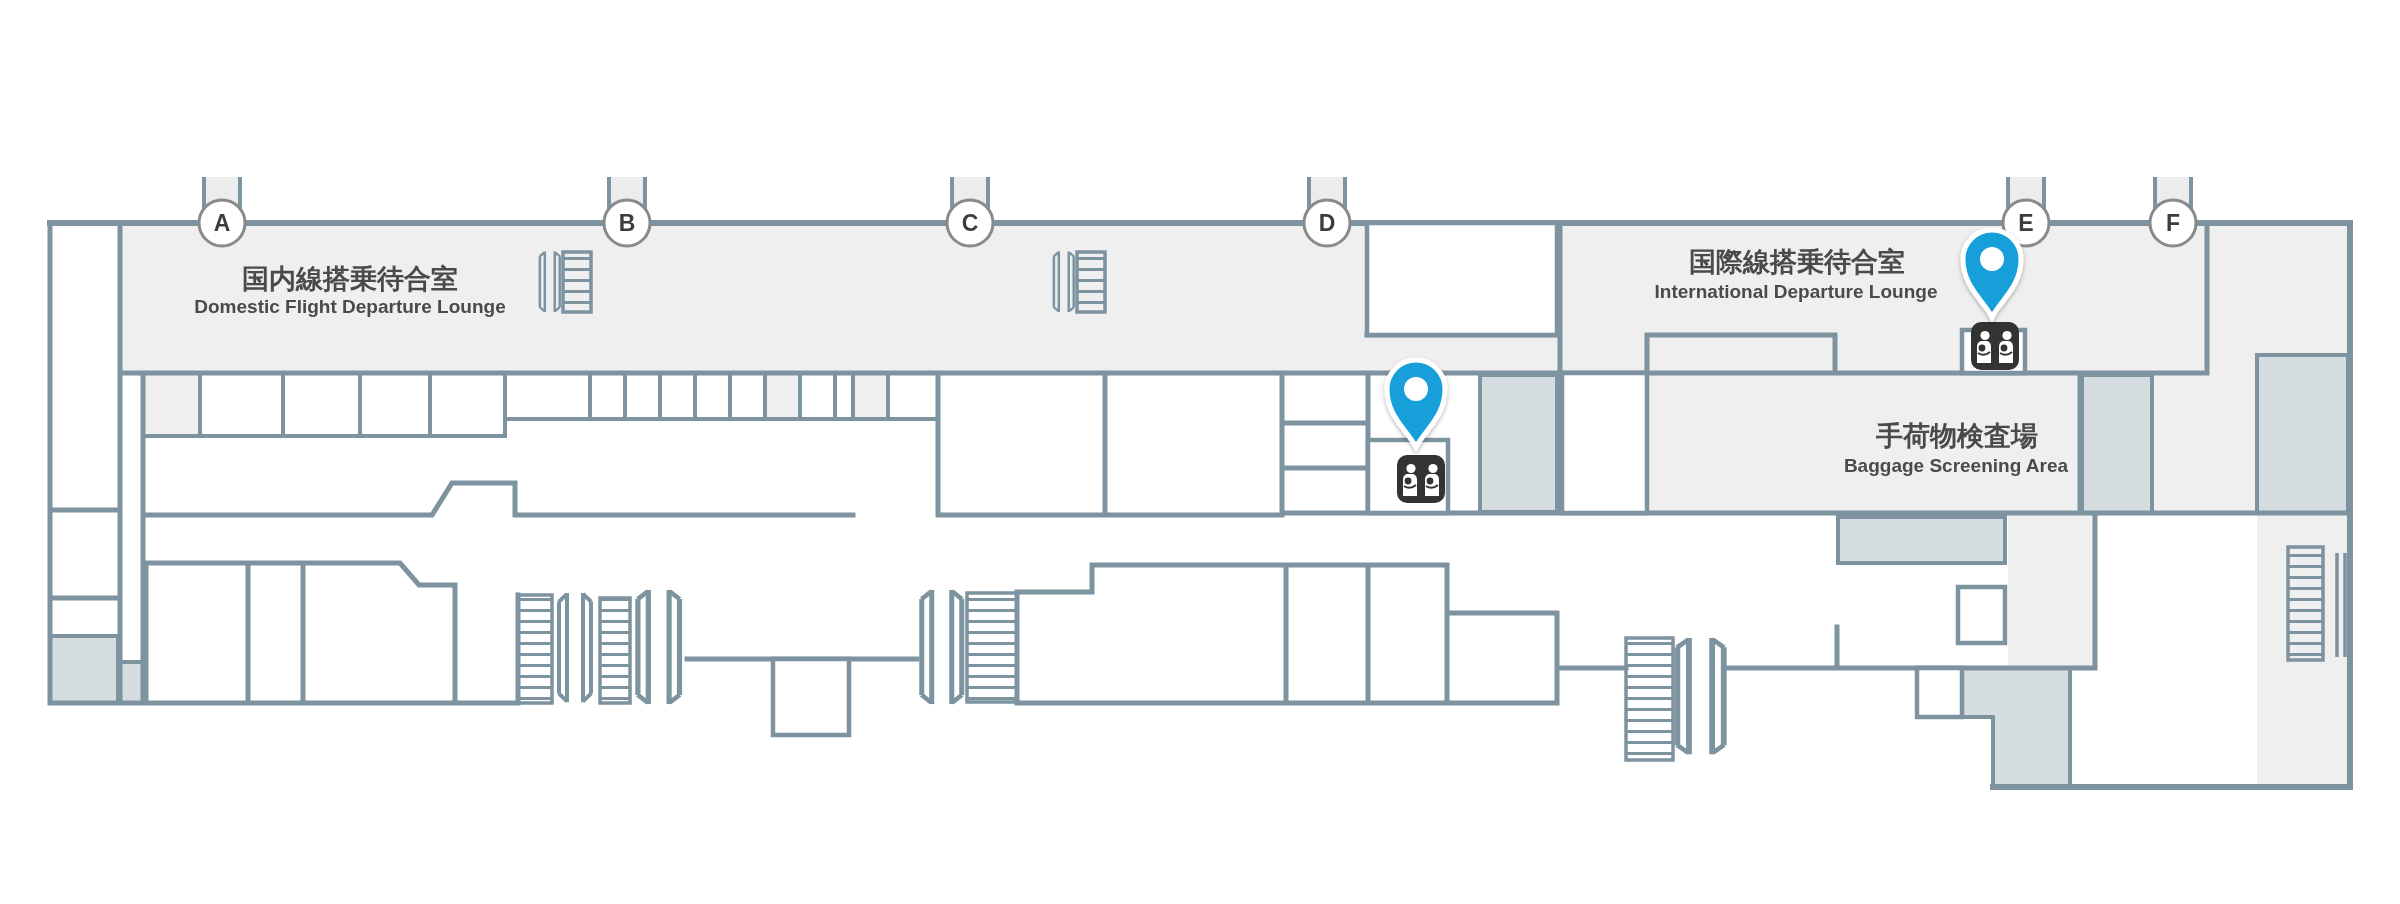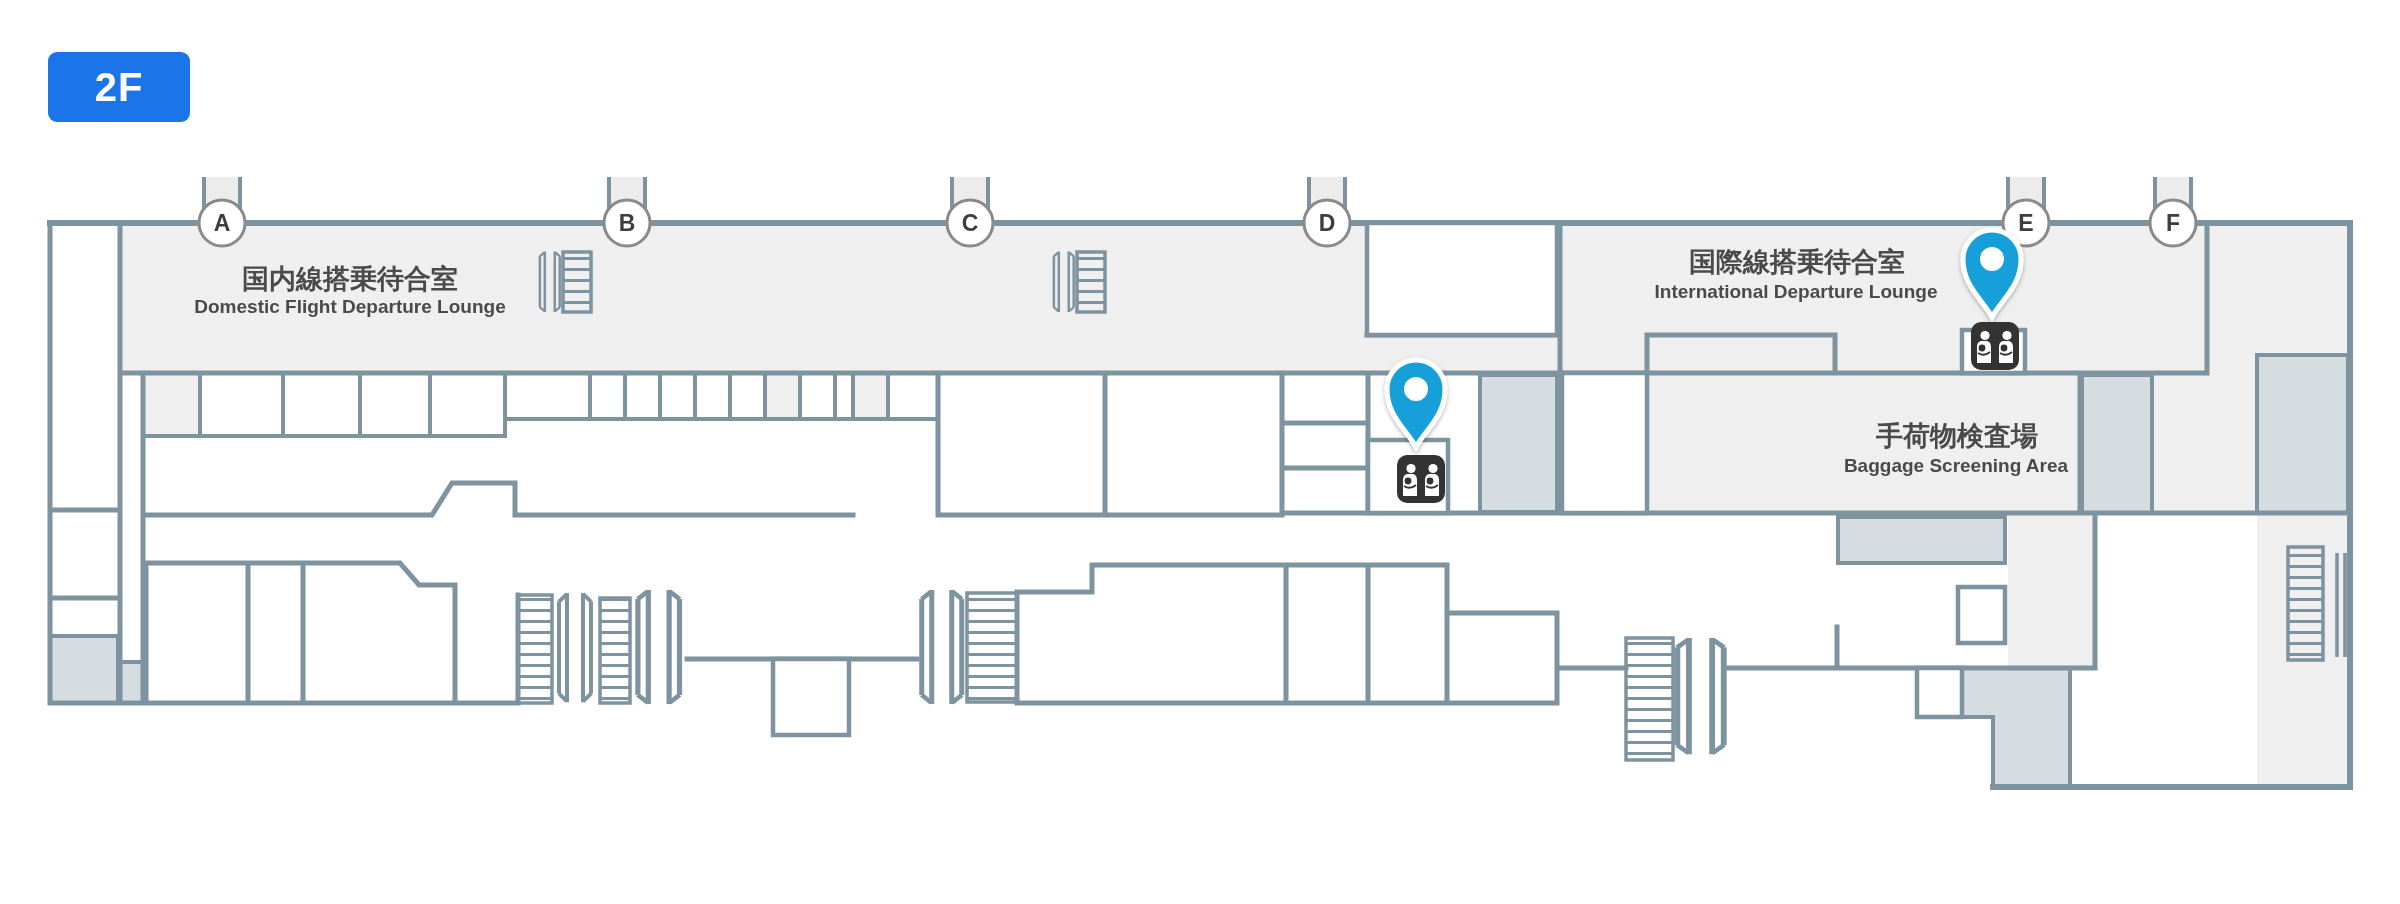--- a/index.html
+++ b/index.html
@@ -20,21 +20,20 @@
   text{font-family:"Liberation Sans","DejaVu Sans",sans-serif;}
   .jp-label{font-size:27px;font-weight:bold;fill:#4a4a4a;}
   .en-label{font-size:19px;font-weight:bold;fill:#4a4a4a;}
   .gate-letter{font-size:23px;font-weight:bold;fill:#3d3d3d;}
 </style>
 </head>
 <body>
 
 <div class="stage">
 
-  <div class="floor-badge">2F</div>
 
   <svg width="2400" height="904" viewBox="0 0 2400 904">
 
     <defs>
       <pattern id="treads" width="10" height="11" patternUnits="userSpaceOnUse">
         <line x1="0" y1="5.5" x2="10" y2="5.5" stroke="#7d93a0" stroke-width="3"></line>
       </pattern>
       <g id="esc" fill="none" stroke="#7d93a0" stroke-width="4">
         <path d="M3,12 V108 M11,3 V117 M3,12 L11,4 M3,108 L11,116"></path>
         <path d="M27,3 V117 M35,12 V108 M27,4 L35,12 M27,116 L35,108"></path>

